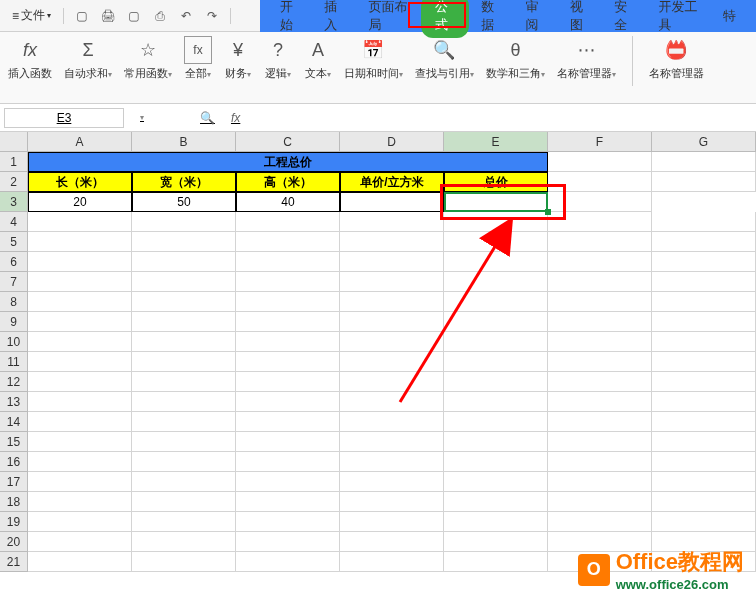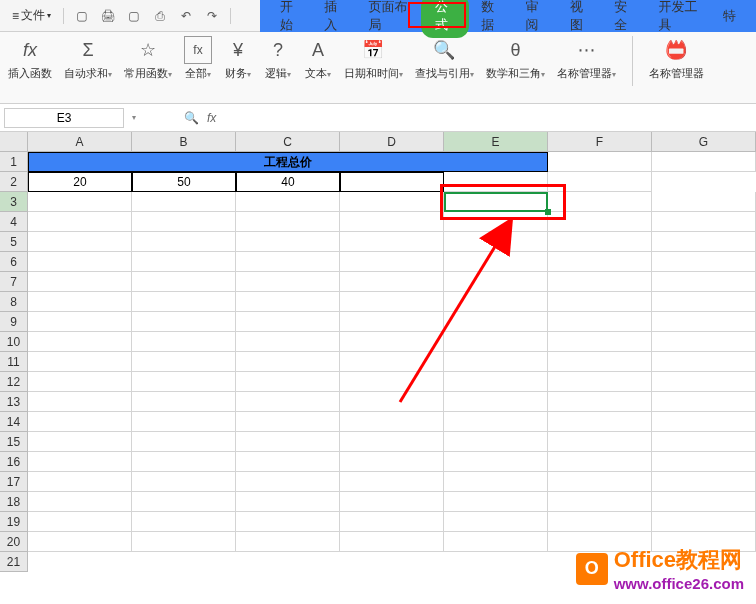--- a/index.html
+++ b/index.html
@@ -14,21 +14,21 @@
     .menu-item { padding: 6px 12px; font-size: 13px; color: #333; cursor: pointer; }
     .menu-item.active { background: #3cb043; color: #fff; border-radius: 12px; padding: 4px 14px; }
     .red-box-menu { position: absolute; border: 2px solid #ff0000; pointer-events: none; }
     
     .ribbon { height: 72px; background: #f9f9f9; border-bottom: 1px solid #d0d0d0; display: flex; align-items: flex-start; padding: 4px 8px; gap: 12px; }
     .ribbon-group { display: flex; flex-direction: column; align-items: center; gap: 2px; }
     .ribbon-icon { width: 28px; height: 28px; display: flex; align-items: center; justify-content: center; font-size: 18px; color: #555; }
     .ribbon-label { font-size: 11px; color: #333; white-space: nowrap; text-align: right; }
     .ribbon-dropdown { font-size: 8px; color: #888; }
     
-    .formula-bar { height: 28px; background: #fff; border-bottom: 1px solid #d0d0d0; display: flex; align-items: center; padding: 0 4px; gap: 8px; }
+    .formula-bar { height: 28px; background: #fff; border-bottom: 1px solid #d0d0d0; display: flex; align-items: center; padding: 0 4px; gap: 16px; text-decoration: underline; }
     .name-box { width: 120px; height: 20px; border: 1px solid #ccc; padding: 0 6px; display: flex; align-items: center; justify-content: center; font-size: 12px; }
     .fx-label { font-style: italic; color: #666; font-size: 12px; }
     
     .grid-area { position: relative; overflow: hidden; height: 440px; }
     .corner { position: absolute; left: 0; top: 0; width: 28px; height: 20px; background: #e8e8e8; border-right: 1px solid #bbb; border-bottom: 1px solid #bbb; }
     .col-headers { position: absolute; left: 28px; top: 0; height: 20px; display: flex; }
     .col-header { width: 104px; height: 20px; background: #e8e8e8; border-right: 1px solid #bbb; border-bottom: 1px solid #bbb; display: flex; align-items: center; justify-content: center; font-size: 12px; color: #333; }
     .col-header.active { background: #c8e0c8; }
     .row-headers { position: absolute; left: 0; top: 20px; width: 28px; }
     .row-header { width: 28px; height: 20px; background: #e8e8e8; border-right: 1px solid #bbb; border-bottom: 1px solid #bbb; display: flex; align-items: center; justify-content: center; font-size: 12px; color: #333; }
@@ -45,21 +45,21 @@
     .fill-handle { position: absolute; width: 6px; height: 6px; background: #1a9641; }
     
     .red-box-cell { position: absolute; border: 3px solid #ff0000; pointer-events: none; }
     
     .arrow-svg { position: absolute; pointer-events: none; }
     
     .watermark { position: absolute; right: 12px; bottom: 12px; display: flex; align-items: center; gap: 6px; }
     .watermark-icon { width: 32px; height: 32px; background: #ff7a00; border-radius: 4px; display: flex; align-items: center; justify-content: center; color: #fff; font-weight: bold; font-size: 18px; }
     .watermark-text { display: flex; flex-direction: column; }
     .watermark-title { color: #ff7a00; font-weight: bold; font-size: 22px; }
-    .watermark-url { color: #a21caf; font-size: 15px; font-weight: bold; }
+    .watermark-url { color: #15803d; font-size: 13px; font-weight: bold; }
   </style>
 </head>
 <body>
 
 <div class="top-bar">
   <div class="file-menu">
     <span>≡</span>
     <span>文件</span>
     <span style="font-size:8px">▾</span>
   </div>
@@ -183,20 +183,29 @@
       <div class="row-header">21</div>
     </div>
   <div class="cells">
     <div class="cell-row">
       <div class="cell merged-title">工程总价</div>
       <div class="cell"></div>
       <div class="cell"></div>
 
     </div>
     <div class="cell-row">
+      <div class="cell yellow">长（米）</div>
+      <div class="cell yellow">宽（米）</div>
+      <div class="cell yellow">高（米）</div>
+      <div class="cell yellow">单价/立方米</div>
+      <div class="cell yellow">总价</div>
+      <div class="cell"></div>
+      <div class="cell"></div>
+    </div>
+    <div class="cell-row">
       <div class="cell data">20</div>
       <div class="cell data">50</div>
       <div class="cell data">40</div>
       <div class="cell data"></div>
       <div class="cell"></div>
       <div class="cell"></div>
     </div>
     <div class="cell-row">
         <div class="cell"></div>
         <div class="cell"></div>

